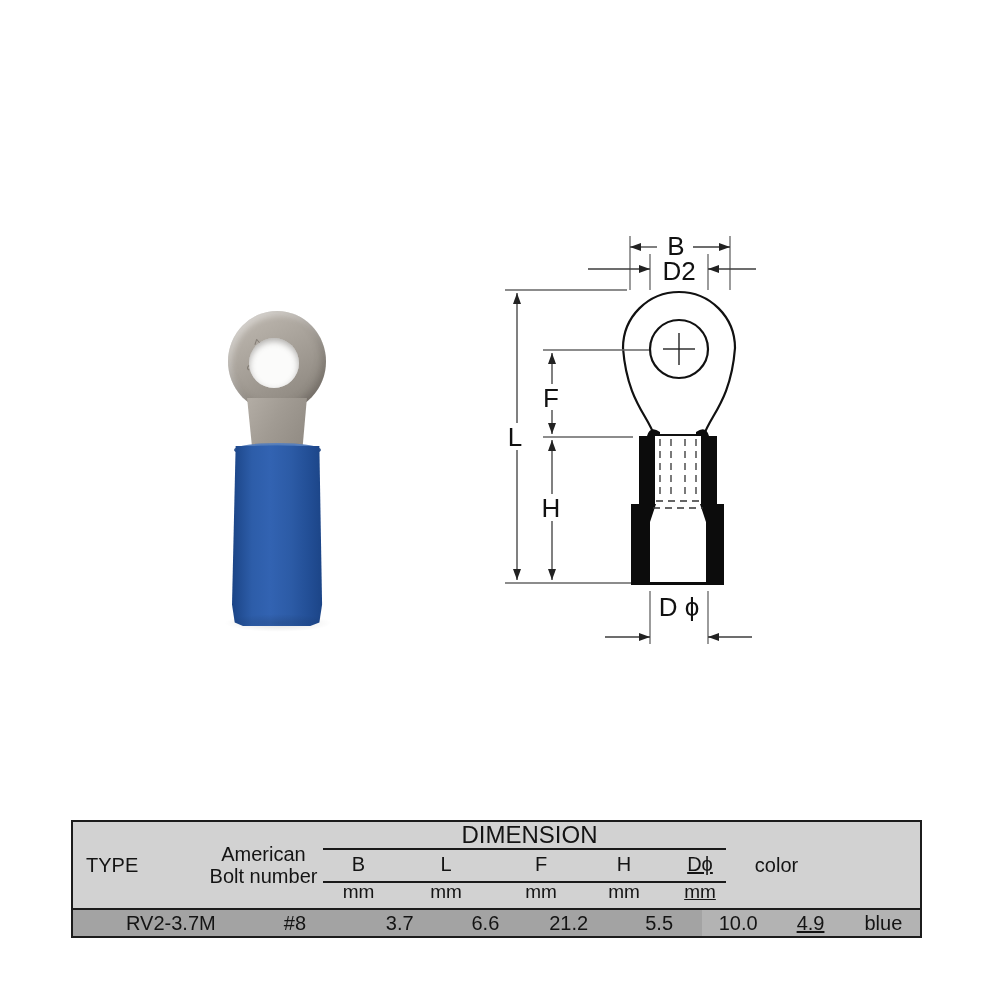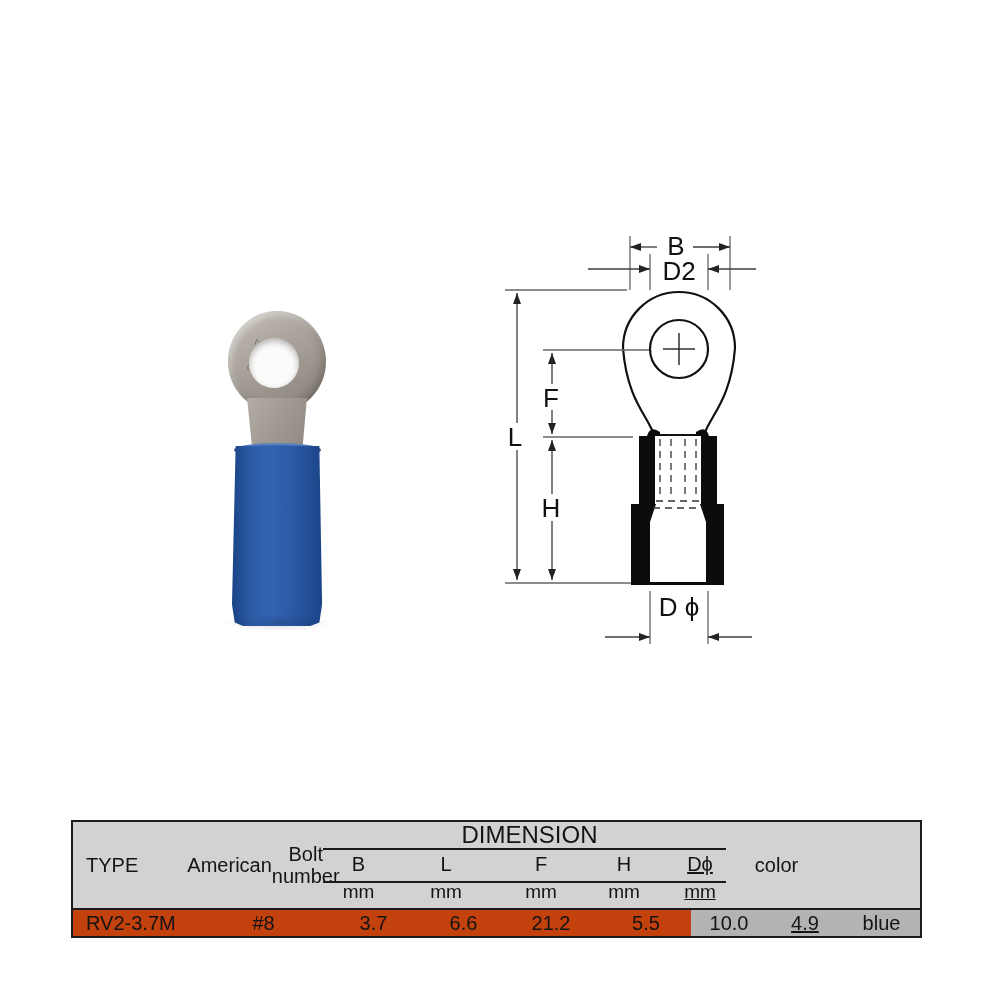--- a/index.html
+++ b/index.html
@@ -36,35 +36,35 @@
   .arr{fill:#222;stroke:none;}
   .dash{stroke:#333;stroke-width:1.3;fill:none;stroke-dasharray:7 5;}
   .cross{stroke:#222;stroke-width:1.4;fill:none;}
   .dim-label{font-family:"Liberation Sans",sans-serif;font-size:26px;fill:#111;text-anchor:middle;}
   .lblbg{fill:#ffffff;stroke:none;}
 
   
   .spec-table{position:absolute;left:71px;top:820px;width:851px;height:118px;
     box-sizing:border-box;border:2px solid #1c1c1c;background:#d2d2d2;font-size:20px;}
   .thead{display:flex;height:86px;}
-  .th{display:flex;align-items:center;justify-content:center;text-align:center;box-sizing:border-box;}
+  .th{display:flex;align-items:center;justify-content:center;text-align:left;box-sizing:border-box;}
   .th-type{width:133px;justify-content:flex-start;padding-left:13px;}
-  .th-bolt{width:115px;flex-direction:row;line-height:1.12;}
+  .th-bolt{width:115px;flex-direction:column;line-height:1.12;}
   .th-d2{width:105px;}
   .th-dim-group{width:417px;position:relative;display:block;}
   .th-color{width:77px;}
   .dim-row1{height:26px;display:flex;align-items:center;justify-content:center;font-size:24px;}
   .dim-row2{height:33px;display:flex;align-items:center;}
   .dim-row3{height:27px;display:flex;align-items:flex-start;font-size:19px;}
   .dim-sub{display:flex;align-items:center;justify-content:center;box-sizing:border-box;}
   .w-b{width:75px;}.w-l{width:100px;}.w-f{width:90px;}.w-h{width:76px;}.w-dphi{width:76px;text-decoration:underline;}
   .dimline{position:absolute;left:2px;width:403px;border-top:2px solid #1a1a1a;height:0;}
   .dimline-1{top:26px;}
   .dimline-2{top:59px;}
-  .trow{display:flex;height:26px;border-top:2px solid #1c1c1c;background:#c2410c;align-items:stretch;}
+  .trow{display:flex;height:26px;border-top:2px solid #1c1c1c;background:#a3a3a3;align-items:stretch;padding-left:40px;}
   .td{display:flex;align-items:center;justify-content:center;box-sizing:border-box;}
   .td-type{width:133px;justify-content:flex-start;padding-left:13px;}
   .td-bolt{width:115px;}
   .td-d2{width:105px;}
   .td-color{width:77px;}
   .hl{background:#b3b3b3;}
 </style>
 </head>
 <body>
 

